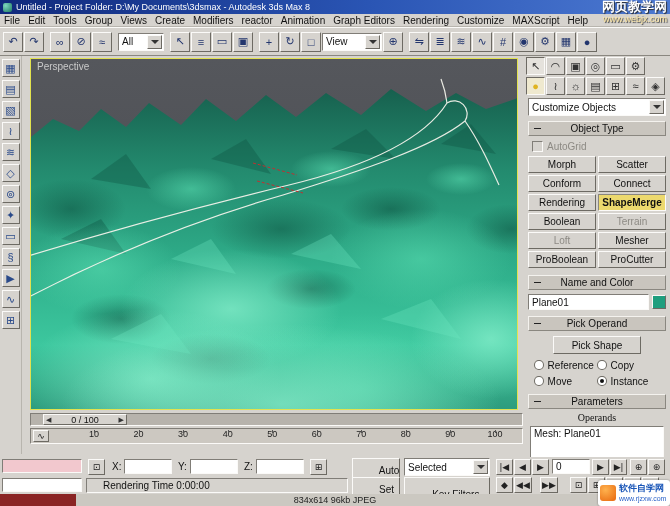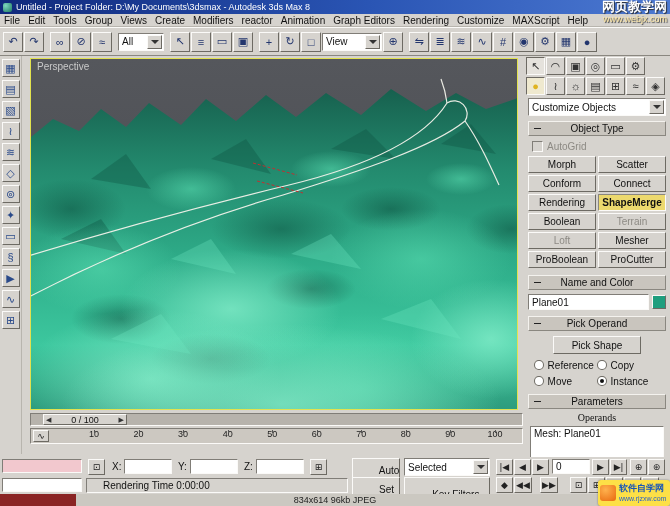--- a/index.html
+++ b/index.html
@@ -133,21 +133,21 @@
   
   .footer { position:absolute; left:0; top:494px; width:670px; height:12px; background:#cbc8c1;
     display:flex; align-items:center; justify-content:center; }
   .redblock { position:absolute; left:0; top:0; width:76px; height:12px; background:#8a2424; }
   .info { font-size:9px; color:#222; }
 
   
   .wm-top { position:absolute; right:3px; top:0; text-align:right; pointer-events:none; }
   .wm1 { font-size:13px; font-weight:bold; color:#fff; text-shadow:1px 1px 1px #2a2a2a; line-height:14px; }
   .wm2 { font-size:9px; color:#ffe9a8; text-shadow:1px 1px 1px #2a2a2a; line-height:10px; }
-  .wm-bot { position:absolute; right:0; top:480px; width:72px; height:26px; background:#fde047;
+  .wm-bot { position:absolute; right:0; top:480px; width:72px; height:26px; background:#ffffff;
     border-radius:3px; box-shadow:0 0 2px rgba(0,0,0,.45); display:flex; align-items:center;
     padding:1px 2px; gap:3px; }
   .wm-logo { width:16px; height:16px; border-radius:3px; flex:0 0 auto;
     background:radial-gradient(circle at 35% 30%,#ffb24e,#e8680e); }
   .wm-site { font-size:9px; font-weight:bold; color:#1a56b8; white-space:nowrap; line-height:11px; }
   .wm-url { font-size:7px; color:#2a62c8; white-space:nowrap; line-height:9px; }
 </style>
 </head>
 <body>
 

